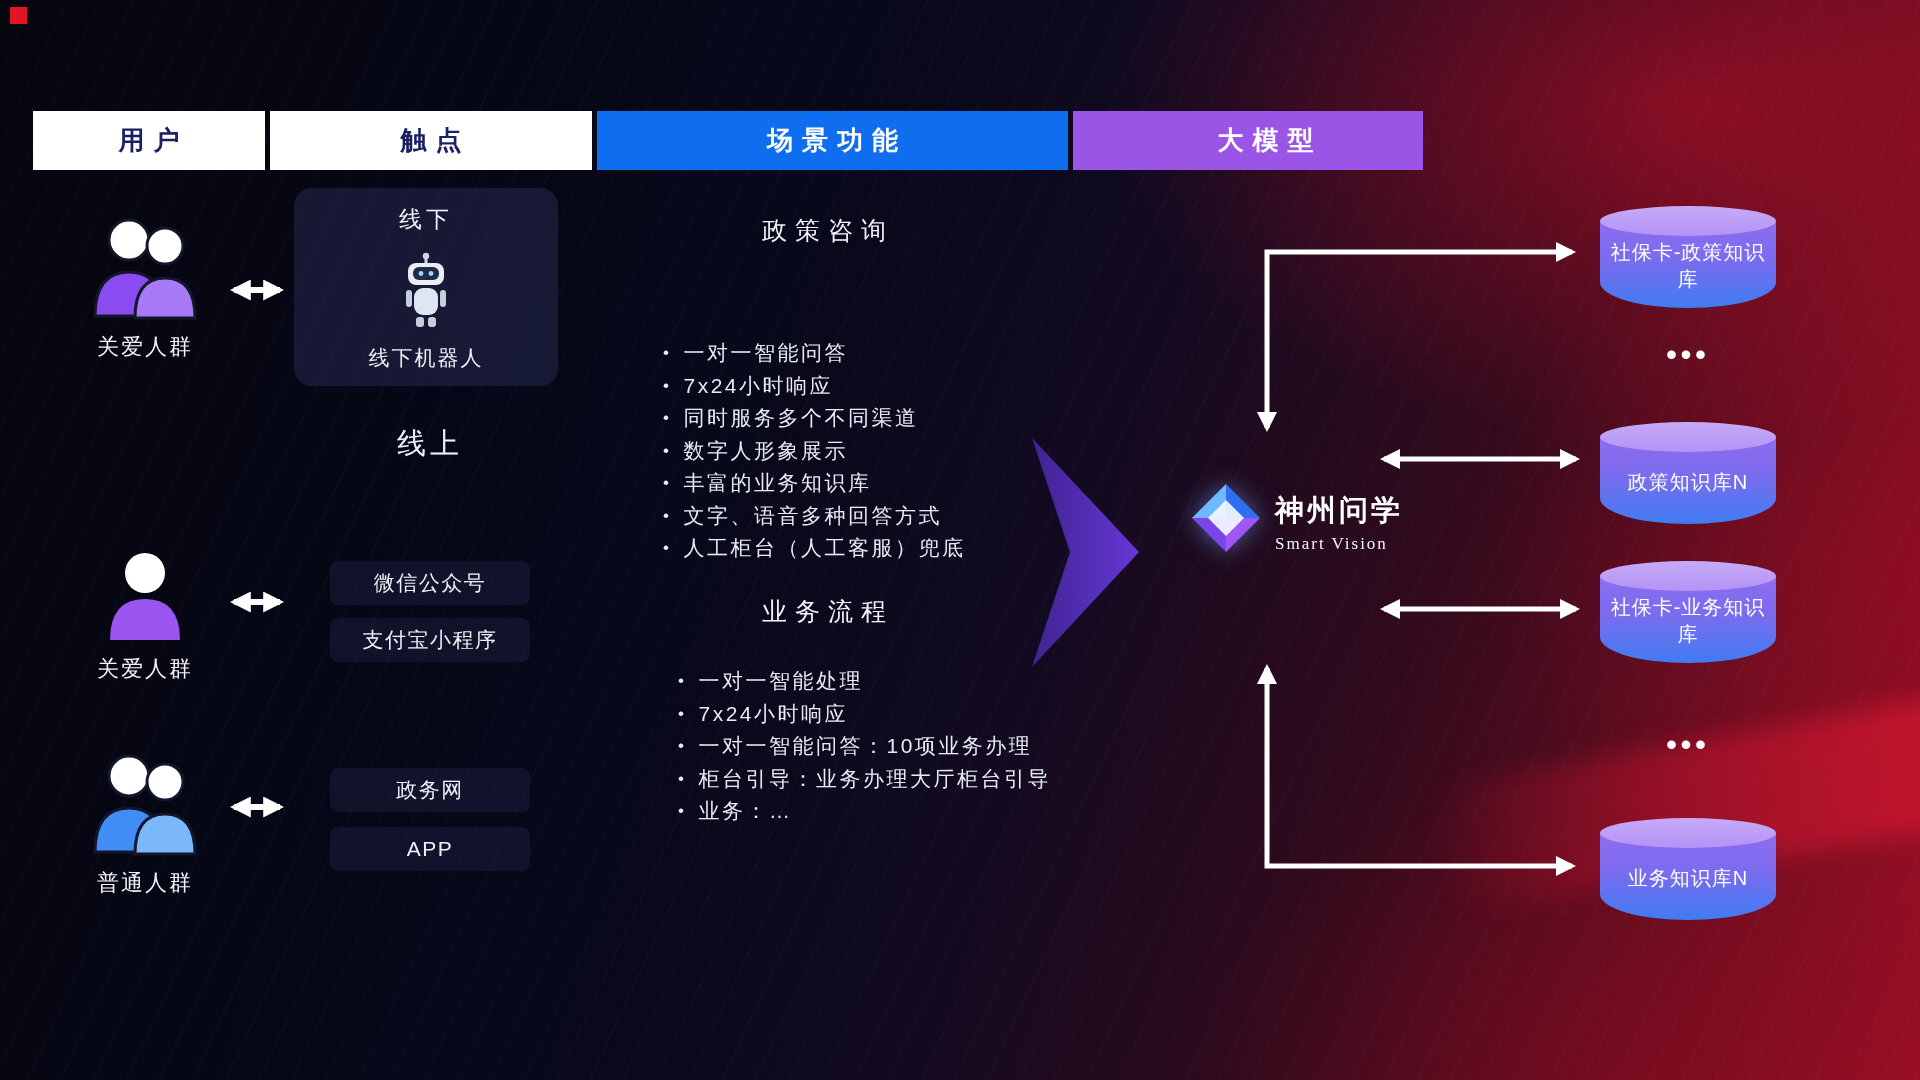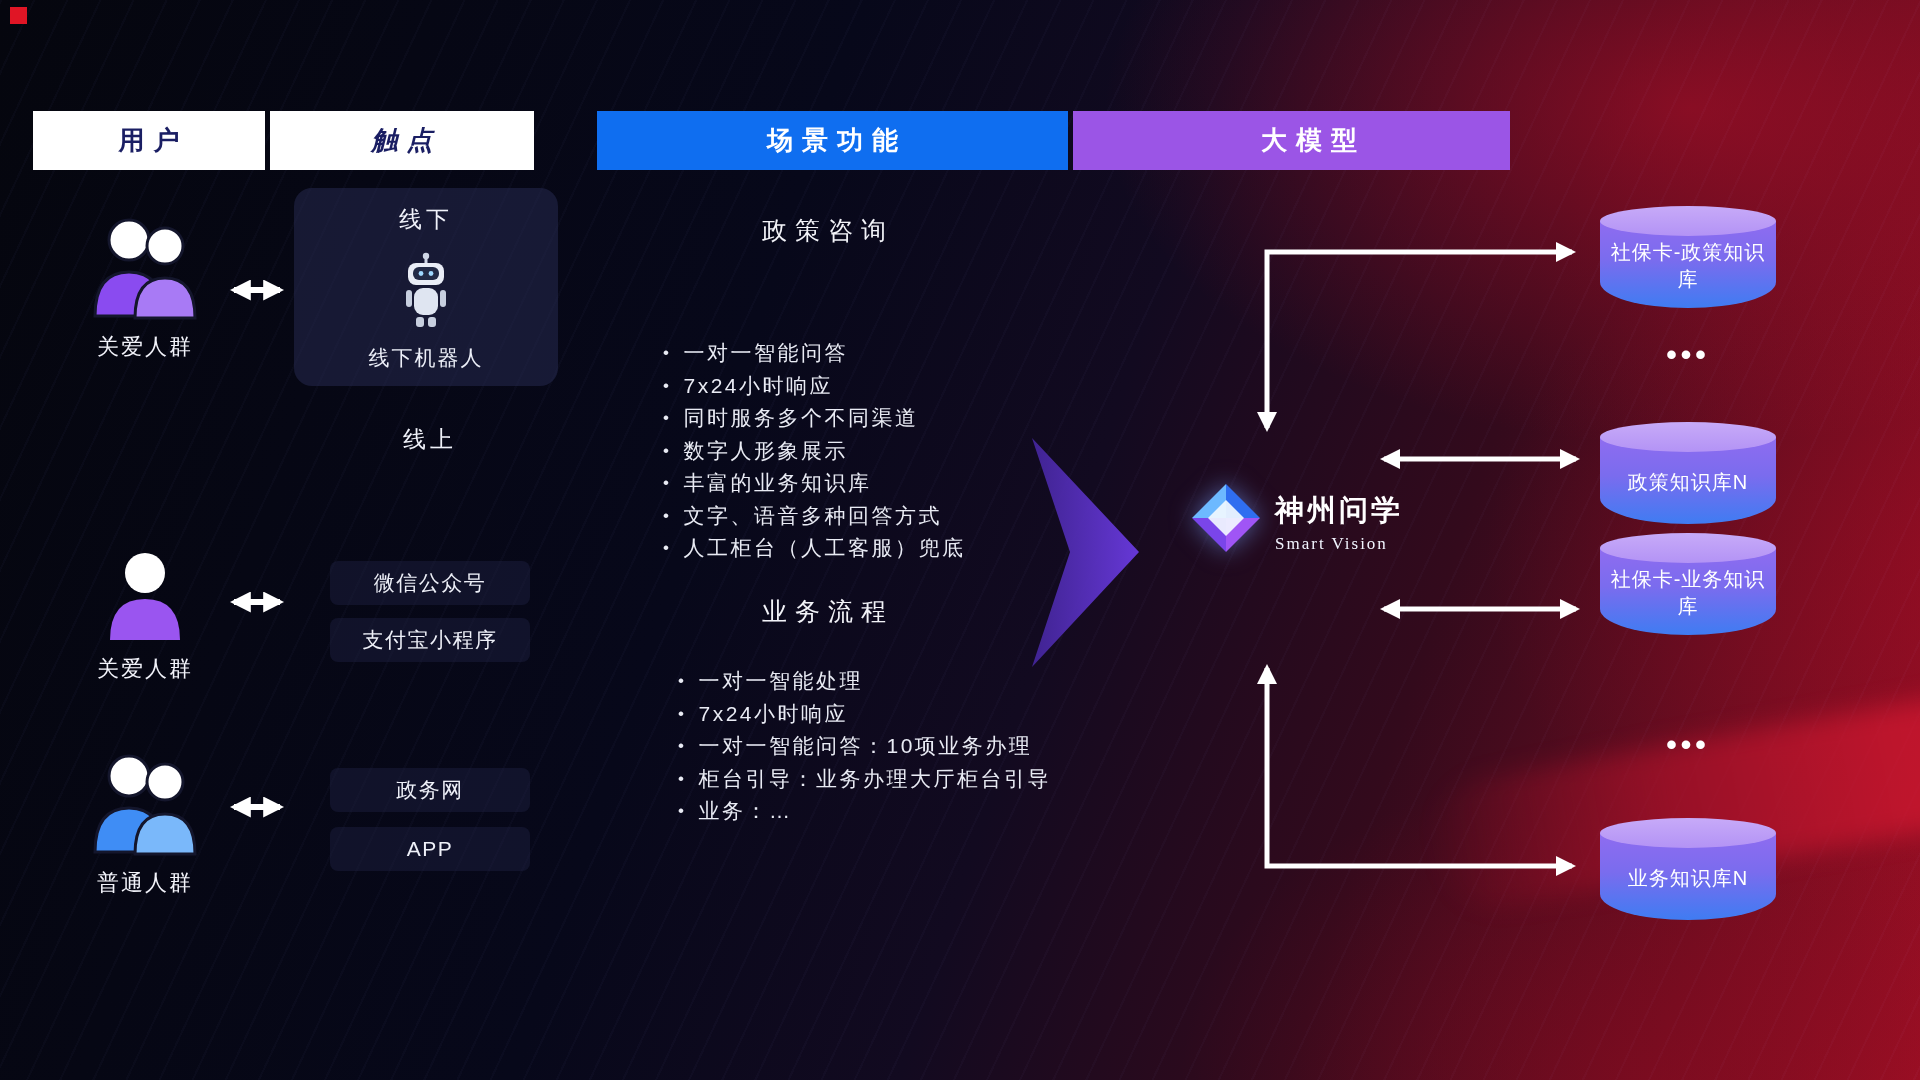--- a/index.html
+++ b/index.html
@@ -45,21 +45,21 @@
 
   
   .offline-card {
     position:absolute; left:294px; top:188px; width:264px; height:198px;
     background:rgba(40,44,84,0.5); border-radius:18px;
     display:flex; flex-direction:column; align-items:center; justify-content:space-between;
     padding:16px 0 14px;
   }
   .offline-title { color:#f0f2fa; font-size:23px; letter-spacing:4px; }
   .offline-robot-label { color:#eceff8; font-size:21px; letter-spacing:2px; }
-  .online-label { position:absolute; left:330px; top:424px; width:200px; text-align:center; color:#f0f2fa; font-size:23px; letter-spacing:4px; }
+  .online-label { position:absolute; left:330px; top:424px; width:200px; text-align:center; color:#f0f2fa; font-size:29px; letter-spacing:4px; }
   .channel {
     position:absolute; left:330px; width:200px; height:44px;
     display:flex; align-items:center; justify-content:center;
     background:rgba(30,34,66,0.45); border-radius:8px;
     color:#eef0f8; font-size:21px; letter-spacing:1.5px;
   }
 
   
   .scn-title { position:absolute; color:#f2f3f8; font-size:25px; font-weight:500; letter-spacing:8px; }
   .scn-list { position:absolute; list-style:none; color:#e9ebf4; font-size:21px; letter-spacing:2.5px; }
@@ -120,23 +120,23 @@
     <line x1="1384" y1="459" x2="1576" y2="459" stroke="#ffffff" stroke-width="5" marker-start="url(#ah)" marker-end="url(#ah)"></line>
     <line x1="1384" y1="609" x2="1576" y2="609" stroke="#ffffff" stroke-width="5" marker-start="url(#ah)" marker-end="url(#ah)"></line>
     <polyline points="1267,668 1267,866 1572,866" fill="none" stroke="#ffffff" stroke-width="5" marker-start="url(#ah)" marker-end="url(#ah)"></polyline>
 
     <line x1="234" y1="290" x2="280" y2="290" stroke="#ffffff" stroke-width="6" marker-start="url(#ah-sm)" marker-end="url(#ah-sm)"></line>
     <line x1="234" y1="602" x2="280" y2="602" stroke="#ffffff" stroke-width="6" marker-start="url(#ah-sm)" marker-end="url(#ah-sm)"></line>
     <line x1="234" y1="807" x2="280" y2="807" stroke="#ffffff" stroke-width="6" marker-start="url(#ah-sm)" marker-end="url(#ah-sm)"></line>
   </svg>
 
   <div class="hdr light" style="left:33px;   width:232px;">用户</div>
-  <div class="hdr light" style="left:270px;  width:264px;font-style:italic;">触点</div>
+  <div class="hdr light" style="left:270px;  width:322px;">触点</div>
   <div class="hdr blue" style="left:597px;  width:471px;">场景功能</div>
-  <div class="hdr purple" style="left:1073px; width:437px;padding-left:35px;">大模型</div>
+  <div class="hdr purple" style="left:1073px; width:350px;padding-left:35px;">大模型</div>
 
   <div class="user" style="left:65px; top:212px;">
     <svg width="120" height="110" viewBox="0 0 120 110">
       <circle cx="44" cy="28" r="20" fill="#ffffff" stroke="#14162c" stroke-width="3"></circle>
       <path d="M10 104 Q10 60 44 60 Q78 60 78 104 Z" fill="#8a4bf0" stroke="#14162c" stroke-width="3"></path>
       <circle cx="80" cy="34" r="18" fill="#ffffff" stroke="#14162c" stroke-width="3"></circle>
       <path d="M50 106 Q50 66 80 66 Q110 66 110 106 Z" fill="#a87af5" stroke="#14162c" stroke-width="3"></path>
     </svg>
     <div class="user-label">关爱人群</div>
   </div>
@@ -246,21 +246,21 @@
     <div class="cyl-top"></div>
     <div class="cyl-body"></div>
     <div class="cyl-label">社保卡-政策知识库</div>
   </div>
   <div class="dots" style="top:338px;">•••</div>
   <div class="cylinder" style="top:422px;padding-left:25px;">
     <div class="cyl-top"></div>
     <div class="cyl-body"></div>
     <div class="cyl-label">政策知识库N</div>
   </div>
-  <div class="cylinder" style="top:533px;">
+  <div class="cylinder" style="top:561px;">
     <div class="cyl-top"></div>
     <div class="cyl-body"></div>
     <div class="cyl-label">社保卡-业务知识库</div>
   </div>
   <div class="dots" style="top:728px;">•••</div>
   <div class="cylinder" style="top:818px;">
     <div class="cyl-top"></div>
     <div class="cyl-body"></div>
     <div class="cyl-label">业务知识库N</div>
   </div>

